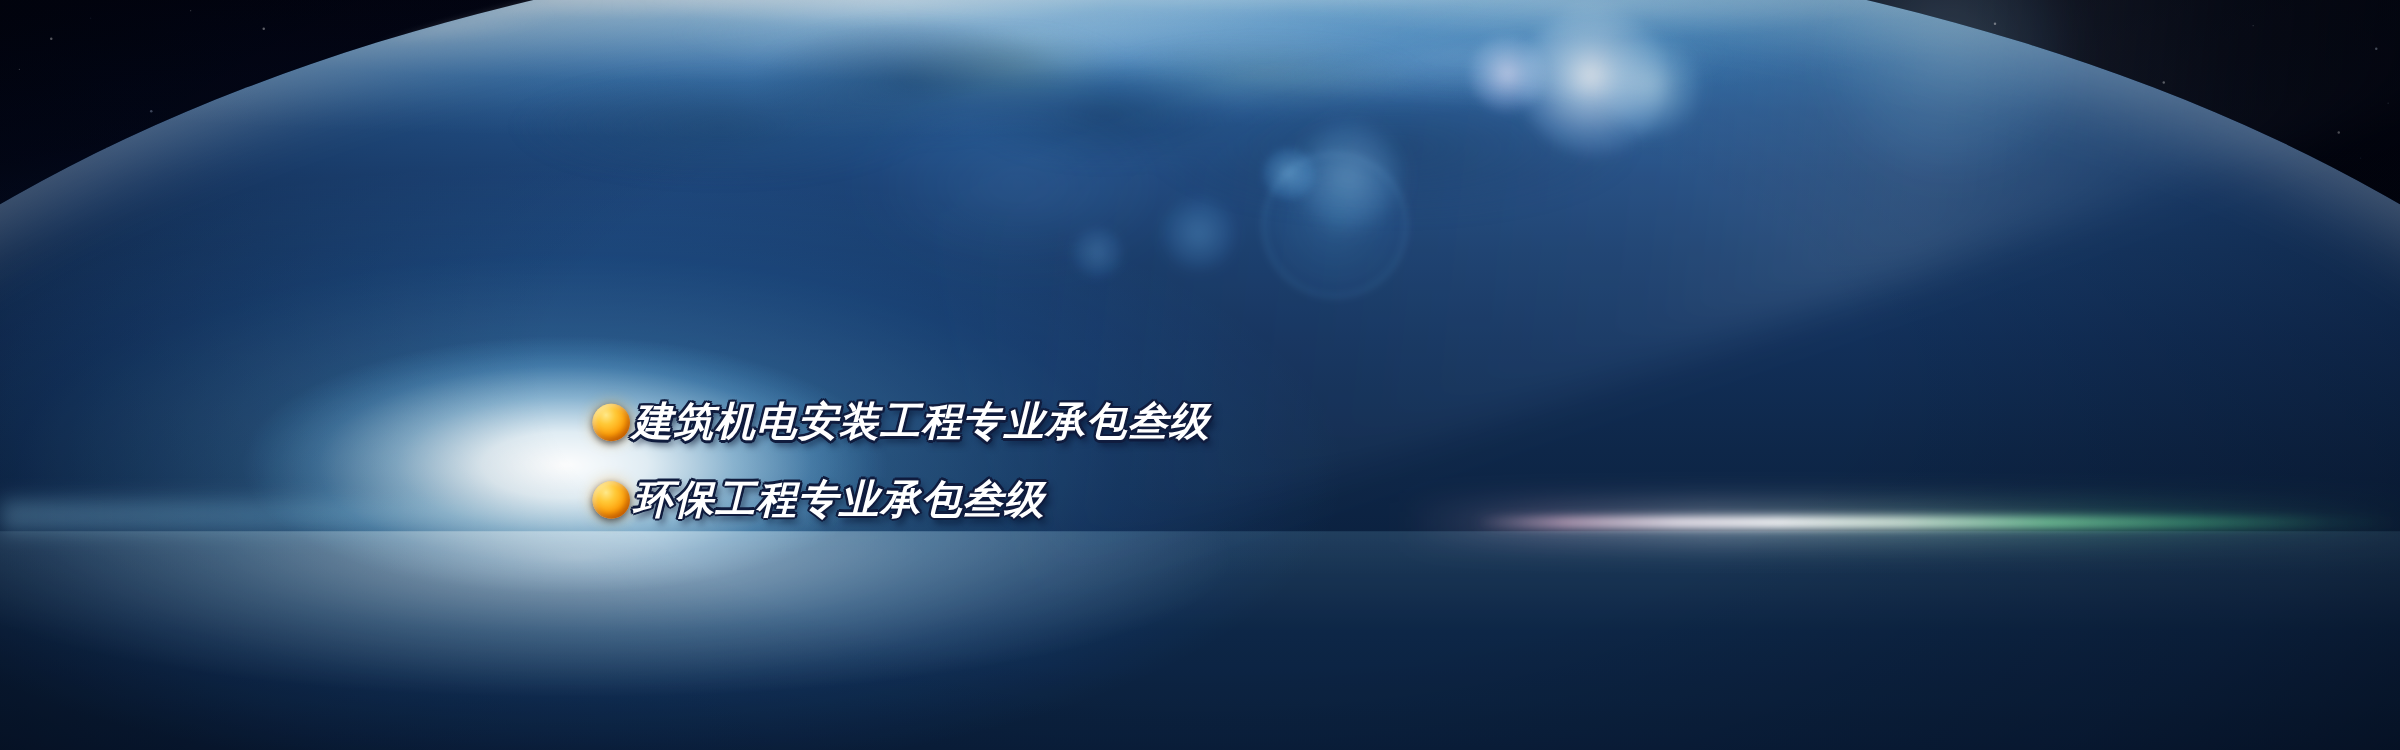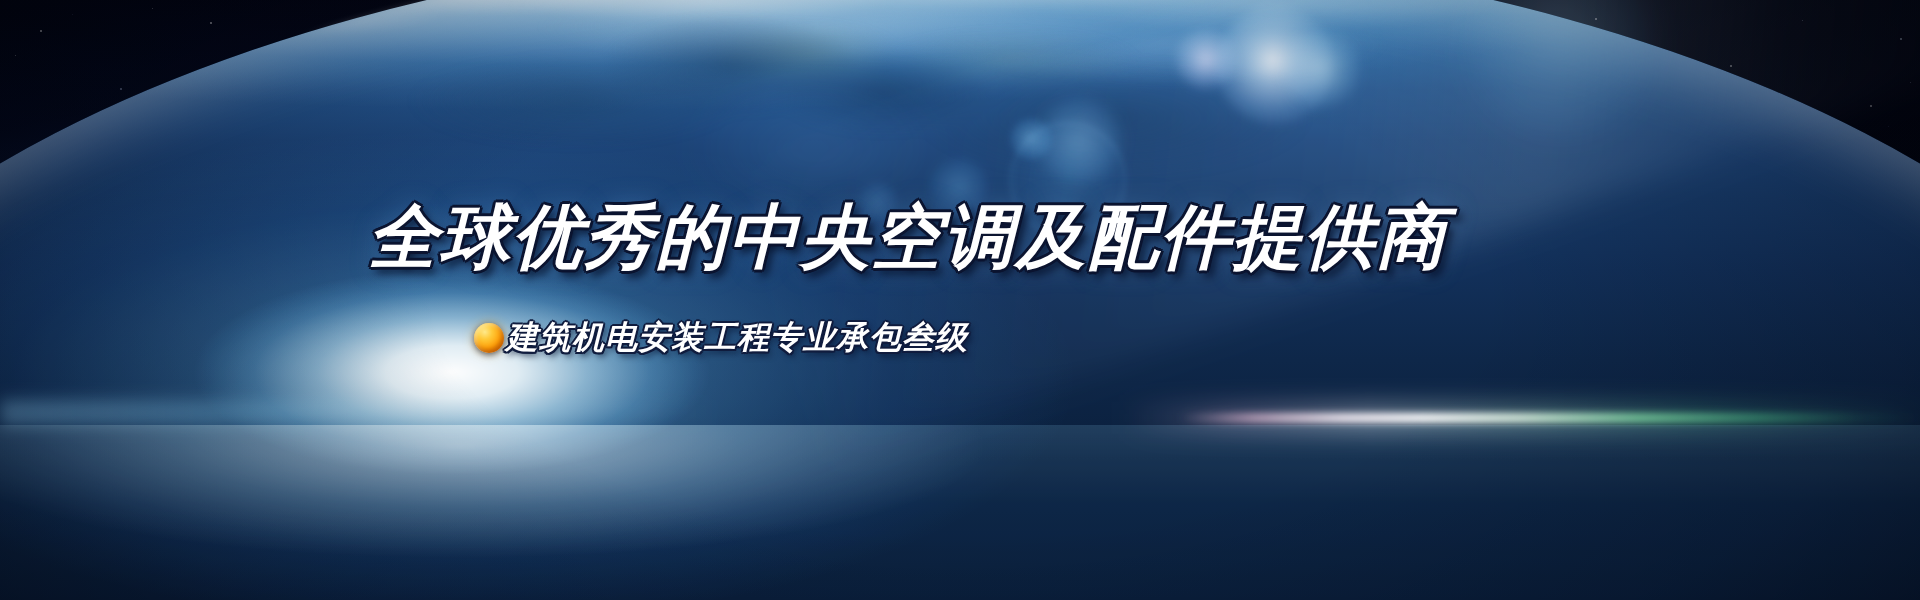--- a/index.html
+++ b/index.html
@@ -323,25 +323,28 @@
     <div class="flare" style="left:930px; top:158px; width:58px; height:58px; background:radial-gradient(circle at 50% 50%, rgba(100,175,250,.3) 0%, rgba(60,130,230,.12) 58%, rgba(35,90,195,0) 86%); filter:blur(5px);"></div>
     <div class="flare" style="left:858px; top:182px; width:40px; height:40px; background:radial-gradient(circle at 50% 50%, rgba(110,180,250,.26) 0%, rgba(60,130,230,.1) 60%, rgba(35,90,195,0) 88%); filter:blur(4px);"></div>
     <div class="flare" style="left:1465px; top:-52px; width:190px; height:190px; background:radial-gradient(circle at 50% 50%, rgba(150,215,255,.22) 0%, rgba(90,165,245,.08) 60%, rgba(50,110,210,0) 86%); filter:blur(14px);"></div>
     <div class="flare" style="left:700px; top:88px; width:230px; height:120px; background:radial-gradient(ellipse at 50% 50%, rgba(90,150,230,.16) 0%, rgba(50,105,200,.06) 58%, rgba(25,65,160,0) 85%); filter:blur(18px);"></div>
   </div>
 
   <div class="layer vignette"></div>
 
   <div class="content">
 
-    <div class="headline">全球优秀的中央空调及配件提供商</div>
 
     <div class="bullets">
 
       <div class="bullet-row">
         <span class="bullet-dot"></span>
         <span class="bullet-text">建筑机电安装工程专业承包叁级</span>
       </div>
 
+      <div class="bullet-row">
+        <span class="bullet-dot"></span>
+        <span class="bullet-text">环保工程专业承包叁级</span>
+      </div>
 
     </div>
   </div>
 </div>
 
 </body></html>

